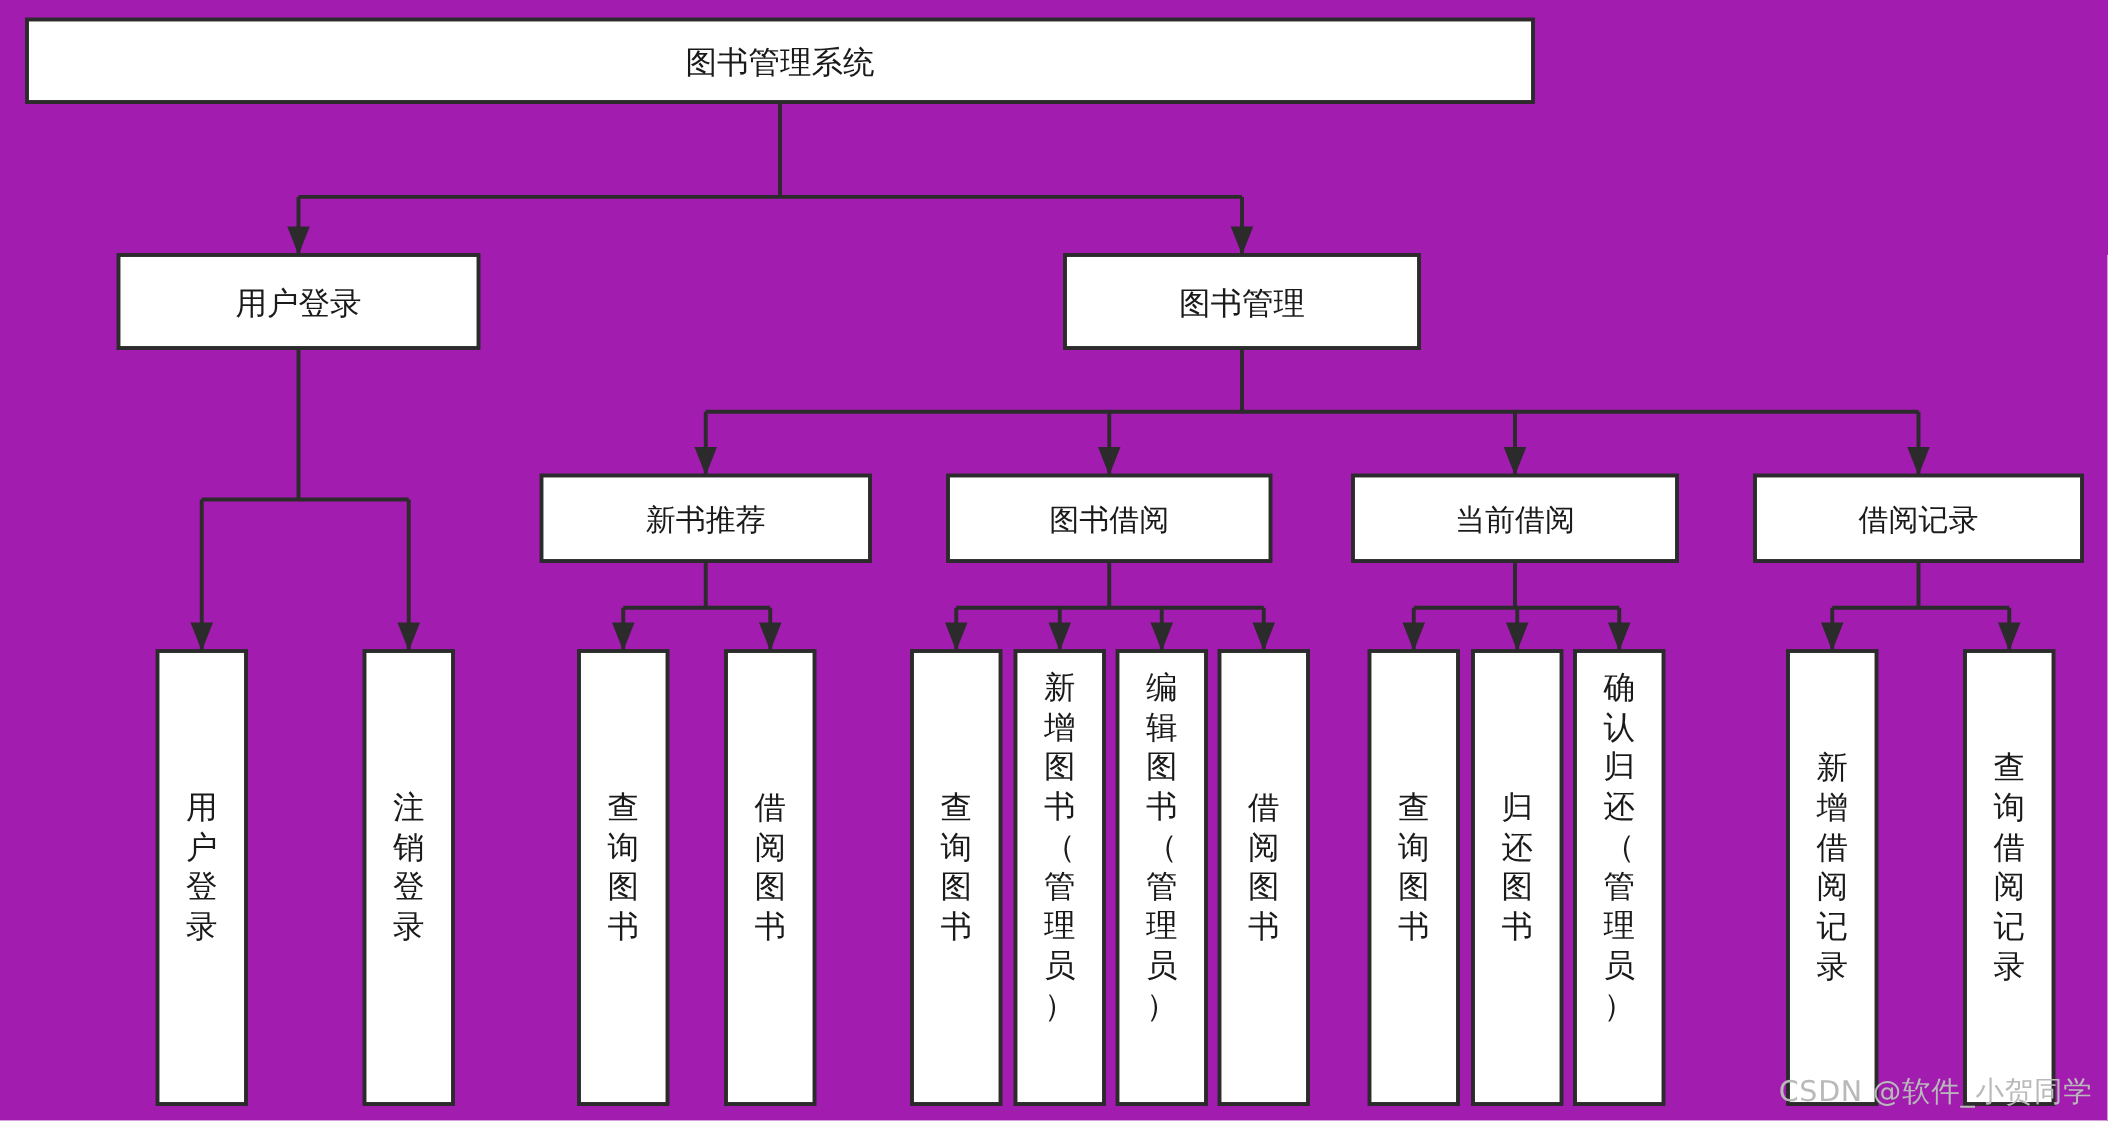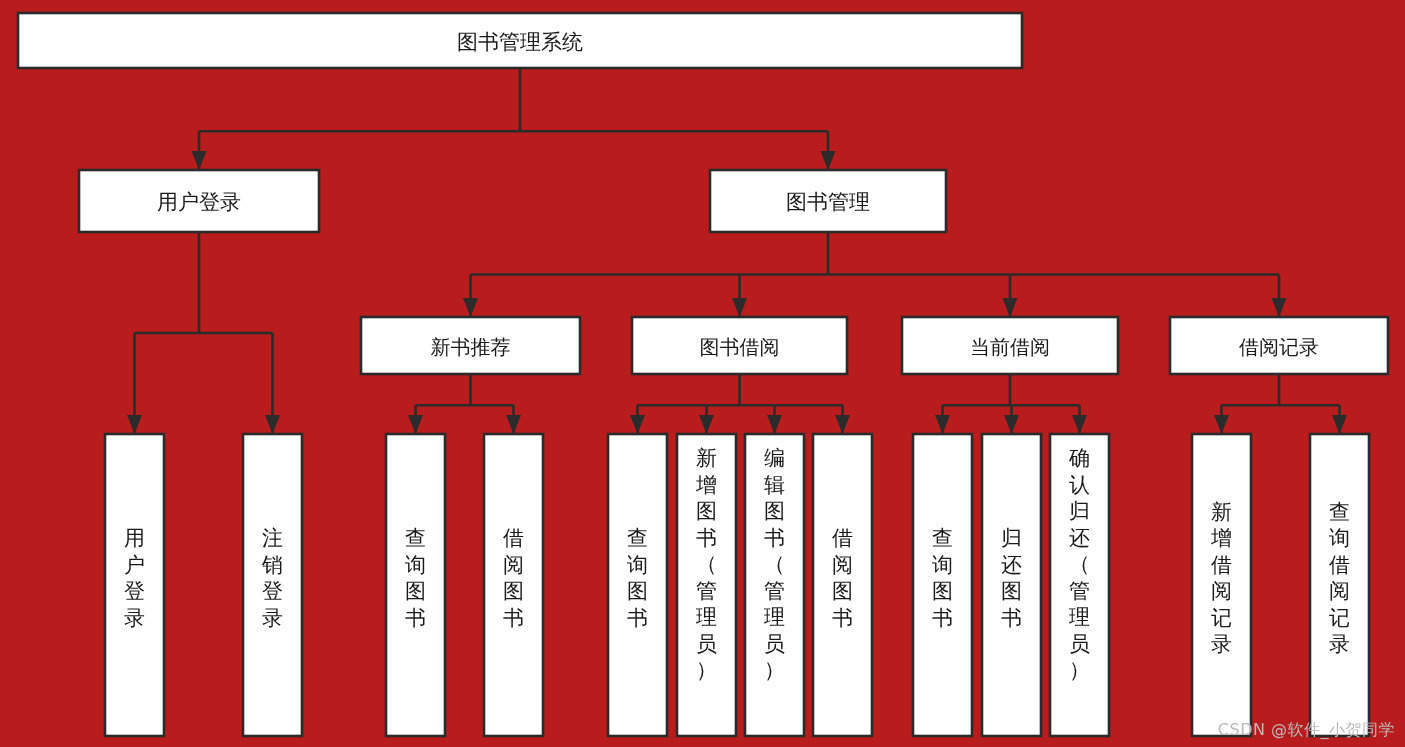--- a/index.html
+++ b/index.html
@@ -7,21 +7,21 @@
     padding: 0;
     background: #ffffff;
   }
   body {
     font-family: "DejaVu Sans", "Liberation Sans", sans-serif;
   }
   #diagram-root {
     position: relative;
     width: 1405px;
     height: 747px;
-    background: #b91c1c;
+    background: #a21caf;
     overflow: hidden;
   }
   svg#flow {
     position: absolute;
     left: 0;
     top: 0;
     width: 1405px;
     height: 747px;
   }
   .box-rect {
@@ -53,21 +53,21 @@
   }
   .arrow-head {
     fill: #2b2b2b;
     stroke: none;
   }
   .watermark {
     position: absolute;
     right: 10px;
     bottom: 6px;
     font-family: "DejaVu Sans", "Liberation Sans", sans-serif;
-    font-size: 16px;
+    font-size: 19px;
     color: #b9b9b9;
     white-space: nowrap;
     letter-spacing: 0.5px;
     pointer-events: none;
   }
 </style>
 </head>
 <body>
 
 <div id="diagram-root">

